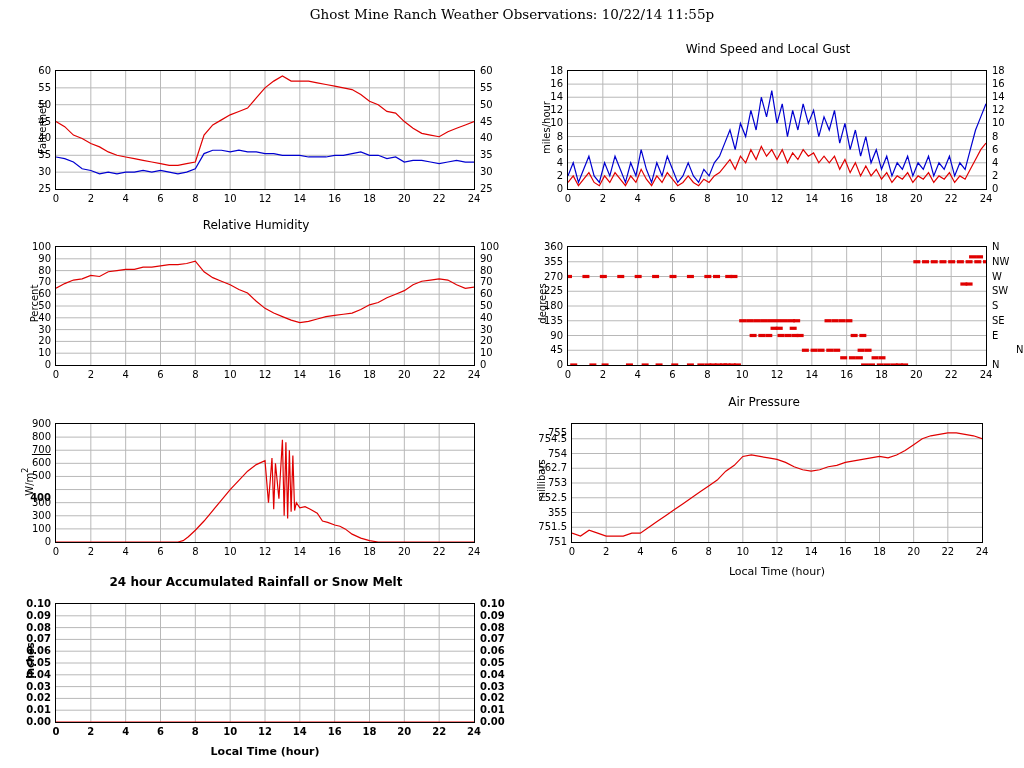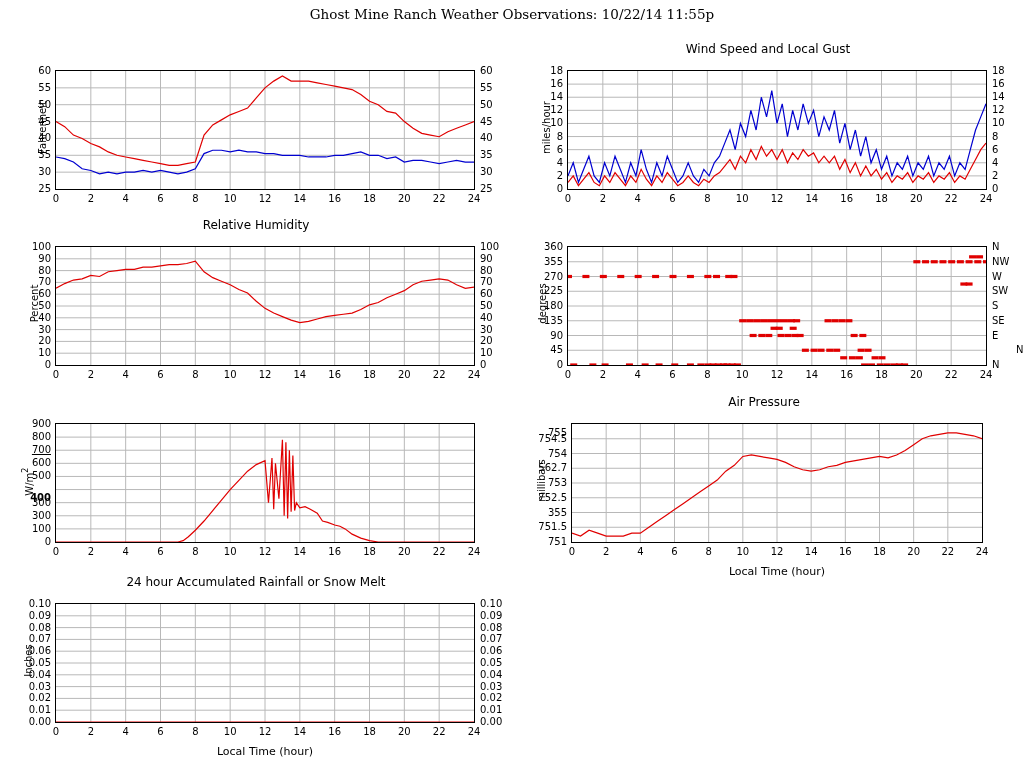--- a/index.html
+++ b/index.html
@@ -459,21 +459,21 @@
     <div class="tick-bottom" style="left: 283.167px; top: 151px; width: 40px;">14</div>
     <div class="tick-bottom" style="left: 317.333px; top: 151px; width: 40px;">16</div>
     <div class="tick-bottom" style="left: 351.5px; top: 151px; width: 40px;">18</div>
     <div class="tick-bottom" style="left: 385.667px; top: 151px; width: 40px;">20</div>
     <div class="tick-bottom" style="left: 419.833px; top: 151px; width: 40px;">22</div>
     <div class="tick-bottom" style="left: 454px; top: 151px; width: 40px;">24</div>
     <div class="ylab" style="left: 12px; top: 80px; transform: rotate(-90deg);"><span>millibars</span></div>
     <div class="xlab" style="left: 63px; width: 412px; top: 170px;">Local Time (hour)</div>
   </div>
 
-<div class="panel" id="panel-rainfall" style="left:0px;top:575px;width:512px;height:185px;">
+<div class="panel" id="panel-rainfall" style="left:0px;top:575px;width:512px;height:185px;font-weight:bold;">
   <div class="panel-title">24 hour Accumulated Rainfall or Snow Melt</div>
 <div class="plotbox" style="left: 55px; top: 28px; width: 420px; height: 120px;">
       <svg width="418" height="118">
         <line x1="34.83333333333333" y1="0" x2="34.83333333333333" y2="118" stroke="#b8b8b8" stroke-width="1"></line>
         <line x1="69.66666666666666" y1="0" x2="69.66666666666666" y2="118" stroke="#b8b8b8" stroke-width="1"></line>
         <line x1="104.5" y1="0" x2="104.5" y2="118" stroke="#b8b8b8" stroke-width="1"></line>
         <line x1="139.33333333333331" y1="0" x2="139.33333333333331" y2="118" stroke="#b8b8b8" stroke-width="1"></line>
         <line x1="174.16666666666669" y1="0" x2="174.16666666666669" y2="118" stroke="#b8b8b8" stroke-width="1"></line>
         <line x1="209" y1="0" x2="209" y2="118" stroke="#b8b8b8" stroke-width="1"></line>
         <line x1="243.83333333333334" y1="0" x2="243.83333333333334" y2="118" stroke="#b8b8b8" stroke-width="1"></line>

